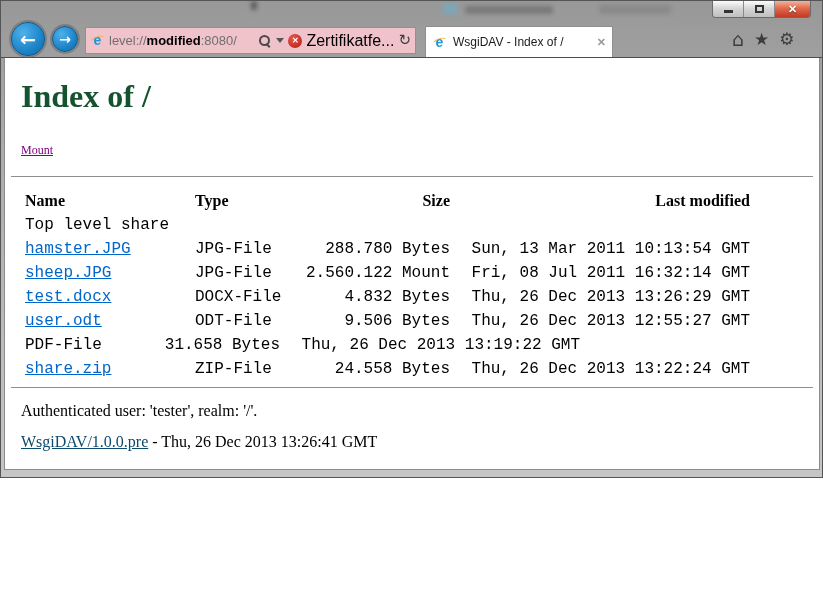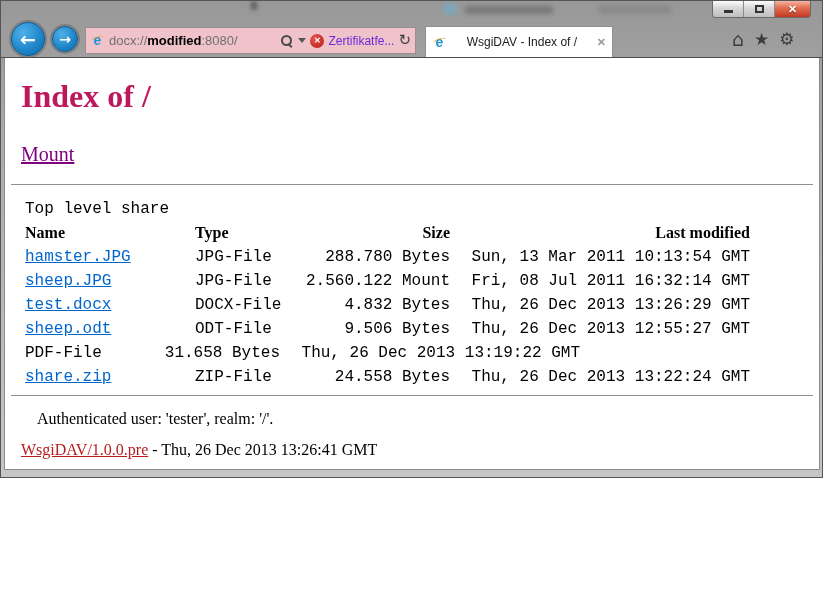--- a/index.html
+++ b/index.html
@@ -71,65 +71,65 @@
   .magnifier { position:relative; width:14px; height:14px; flex:0 0 auto; }
   .magnifier::before { content:""; position:absolute; left:1px; top:1px; width:7px; height:7px;
     border:2px solid #4a4a4a; border-radius:50%; }
   .magnifier::after { content:""; position:absolute; left:9px; top:9px; width:2px; height:5px;
     background:#4a4a4a; transform:rotate(-45deg); }
   .caret { width:0; height:0; border-left:4px solid transparent; border-right:4px solid transparent;
     border-top:5px solid #555; flex:0 0 auto; }
   .cert-badge { width:14px; height:14px; border-radius:50%; flex:0 0 auto;
     background:radial-gradient(circle at 35% 30%, #e4574f, #b71c14);
     color:#fff; font-size:8px; font-weight:bold; line-height:14px; text-align:center; }
-  .cert-text { font-size:12px; color:#6d28d9; white-space:nowrap; flex:0 0 auto; }
+  .cert-text { font-size:16px; color:#000000; white-space:nowrap; flex:0 0 auto; }
   .refresh-icon { font-family:"DejaVu Sans", sans-serif; font-size:15px; color:#3f3f3f;
     line-height:1; flex:0 0 auto; }
 
   .tab {
     position:absolute; left:424px; top:25px; width:188px; height:31px;
     background:#ffffff; border:1px solid #8f8f8f; border-bottom:none;
     display:flex; align-items:center; padding:0 6px; gap:6px;
   }
-  .tab-title { font-size:12px; color:#1b1b1b; white-space:nowrap; flex:1 1 auto; overflow:hidden;text-align:center; }
+  .tab-title { font-size:12px; color:#1b1b1b; white-space:nowrap; flex:1 1 auto; overflow:hidden; }
   .tab-close { color:#9a9a9a; font-size:11px; font-weight:bold; flex:0 0 auto; }
 
   .chrome-icons { position:absolute; left:731px; top:29px; display:flex; gap:10px; align-items:center; }
   .chrome-icon { font-family:"DejaVu Sans", sans-serif; color:#3c3c3c; line-height:1; }
   .icon-home { font-size:19px; }
   .icon-star { font-size:17px; }
   .icon-gear { font-size:17px; }
 
   
   .page {
     position:absolute; left:3px; top:57px; width:816px; height:412px;
     background:#ffffff; border:1px solid #8c8c8c; border-top:none; overflow:hidden;
   }
   .page h1 {
     margin:20px 0 0 16px; font-family:"Liberation Serif", serif;
-    font-size:32px; font-weight:bold; color:#be185d;
-  }
-  .mount-line { margin:28px 0 16px 16px; font-family:"Liberation Serif", serif; font-size:20px; }
+    font-size:32px; font-weight:bold; color:#14532d;
+  }
+  .mount-line { margin:28px 0 16px 16px; font-family:"Liberation Serif", serif; font-size:12px; }
   .mount-line a { color:#800080; text-decoration:underline; }
   .rule { border:none; border-top:1px solid #8e8e8e; margin:18px 6px 0 6px; }
   .rule.lower { margin-top:6px; }
 
   .listing { margin-top:12px; }
   .lrow { display:flex; height:24px; line-height:24px; padding-left:20px;
     font-family:"Liberation Mono", monospace; font-size:16px; color:#000; white-space:pre; }
   .lrow.hdr { font-family:"Liberation Serif", serif; font-weight:bold; font-size:16px; }
   .c-name { width:170px; }
   .c-type { width:110px; }
   .c-size { width:145px; text-align:right; }
   .c-date { width:300px; text-align:right; }
   .lrow a { color:#0066cc; text-decoration:underline; }
 
-  .auth-line { margin:14px 0 0 32px; font-family:"Liberation Serif", serif; font-size:16px; color:#000; }
+  .auth-line { margin:14px 0 0 16px; font-family:"Liberation Serif", serif; font-size:16px; color:#000; }
   .server-line { margin:13px 0 0 16px; font-family:"Liberation Serif", serif; font-size:16px; color:#000; }
-  .server-line a { color:#b91c1c; text-decoration:underline;margin-top:8px; }
+  .server-line a { color:#0c4a6e; text-decoration:underline;margin-top:8px; }
 </style>
 </head>
 <body>
 
 <div class="window">
 
   <div class="titlebar">
     <div class="blob b0"></div>
     <div class="blob b1"></div>
     <div class="blob b2"></div>
@@ -153,21 +153,21 @@
 
   <div class="nav-circle back-btn">
     <span>←</span>
   </div>
   <div class="nav-circle forward-btn">
     <span>→</span>
   </div>
 
   <div class="address-field">
     <span class="ie-logo small">e</span>
-    <span class="url-text"><span class="url-dim">docx://</span><span class="url-host">modified</span><span class="url-dim">:8080/</span></span>
+    <span class="url-text"><span class="url-dim">level://</span><span class="url-host">modified</span><span class="url-dim">:8080/</span></span>
     <span class="magnifier"></span>
     <span class="caret"></span>
     <span class="cert-badge">✕</span>
     <span class="cert-text">Zertifikatfe...</span>
     <span class="refresh-icon">↻</span>
   </div>
 
   <div class="tab">
     <span class="ie-logo small">e</span>
     <span class="tab-title">WsgiDAV - Index of /</span>
@@ -183,51 +183,51 @@
   <div class="page">
     <h1>Index of /</h1>
 
     <div class="mount-line">
       <a href="#">Mount</a>
     </div>
 
     <hr class="rule">
 
     <div class="listing">
-      <div class="lrow">
-        <span>Top level share</span>
-      </div>
-
       <div class="lrow hdr">
         <span class="c-name">Name</span>
         <span class="c-type">Type</span>
         <span class="c-size">Size</span>
         <span class="c-date">Last modified</span>
       </div>
 
       <div class="lrow">
+        <span>Top level share</span>
+      </div>
+
+      <div class="lrow">
         <span class="c-name"><a href="#">hamster.JPG</a></span>
         <span class="c-type">JPG-File</span>
         <span class="c-size">288.780 Bytes</span>
         <span class="c-date">Sun, 13 Mar 2011 10:13:54 GMT</span>
       </div>
       <div class="lrow">
         <span class="c-name"><a href="#">sheep.JPG</a></span>
         <span class="c-type">JPG-File</span>
         <span class="c-size">2.560.122 Mount</span>
         <span class="c-date">Fri, 08 Jul 2011 16:32:14 GMT</span>
       </div>
       <div class="lrow">
         <span class="c-name"><a href="#">test.docx</a></span>
         <span class="c-type">DOCX-File</span>
         <span class="c-size">4.832 Bytes</span>
         <span class="c-date">Thu, 26 Dec 2013 13:26:29 GMT</span>
       </div>
       <div class="lrow">
-        <span class="c-name"><a href="#">sheep.odt</a></span>
+        <span class="c-name"><a href="#">user.odt</a></span>
         <span class="c-type">ODT-File</span>
         <span class="c-size">9.506 Bytes</span>
         <span class="c-date">Thu, 26 Dec 2013 12:55:27 GMT</span>
       </div>
       <div class="lrow">
         <span class="c-type">PDF-File</span>
         <span class="c-size">31.658 Bytes</span>
         <span class="c-date">Thu, 26 Dec 2013 13:19:22 GMT</span>
       </div>
       <div class="lrow">

